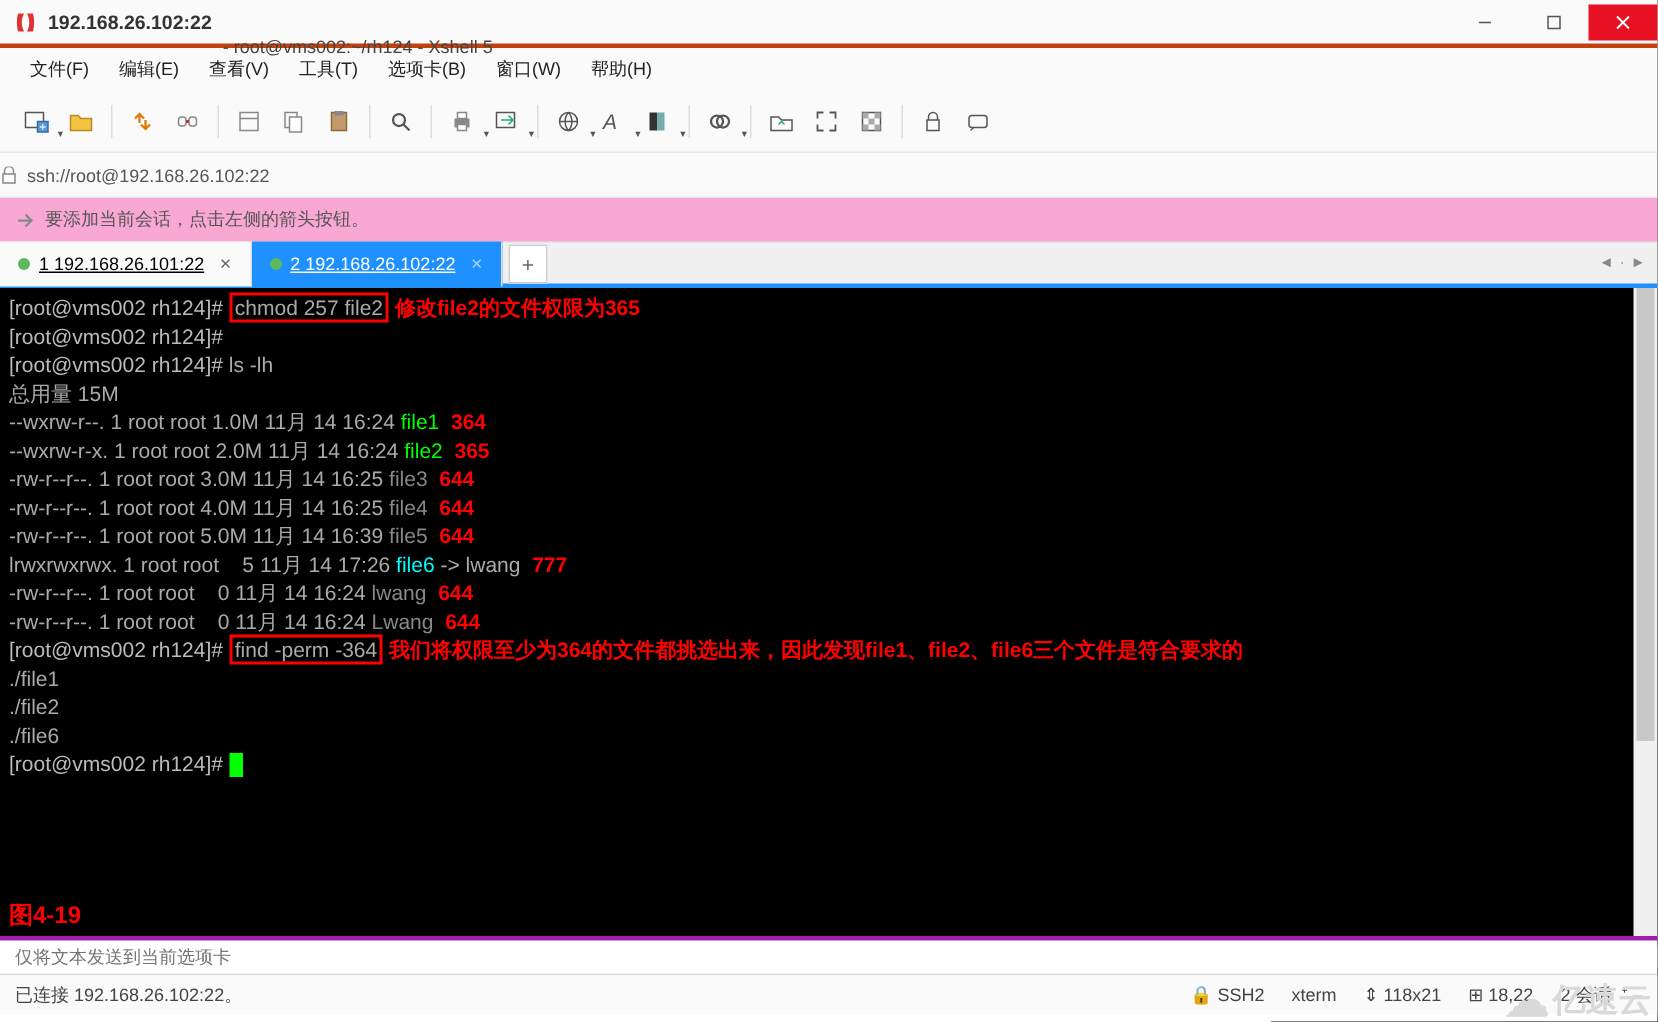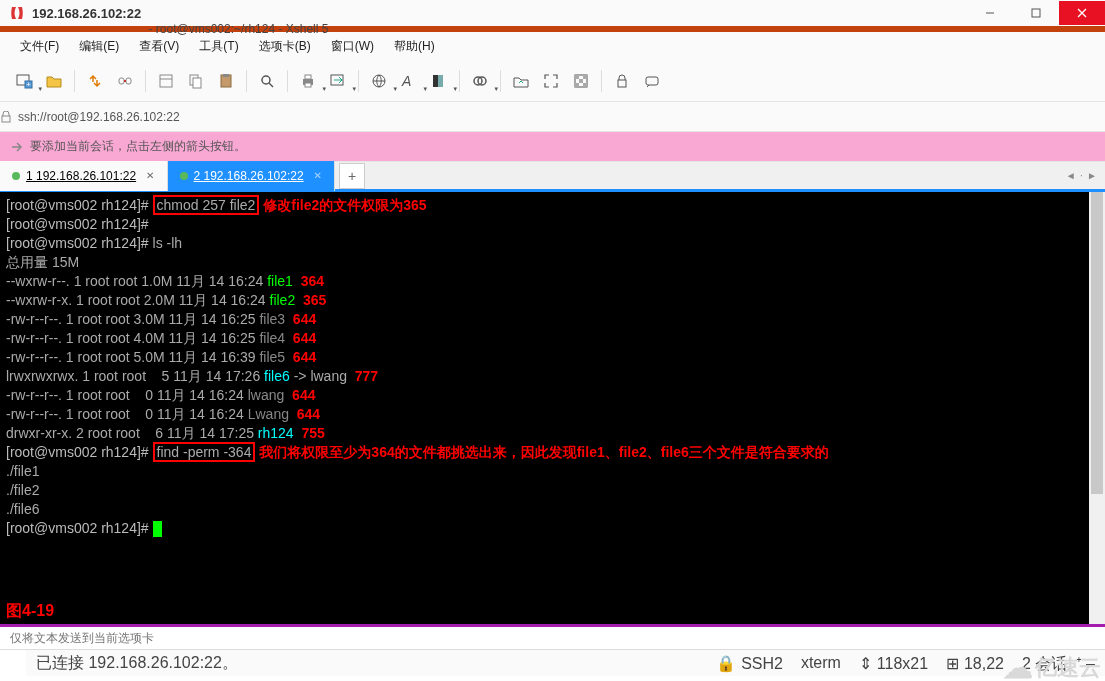--- a/index.html
+++ b/index.html
@@ -1,17 +1,17 @@
 <!DOCTYPE html>
 <html><head>
 <meta charset="utf-8">
 <style>
 * { margin:0; padding:0; box-sizing:border-box; font-family:"Microsoft YaHei",Tahoma,sans-serif; }
 body { background:#fff; width:1105px; height:681px; position:relative; overflow:hidden; }
-.titlebar { height:32px; background:#fafafa; display:flex; align-items:center; padding:0 0 0 8px; border-bottom:6px solid #c2410c;justify-content:center; }
+.titlebar { height:32px; background:#fafafa; display:flex; align-items:center; padding:0 0 0 8px; border-bottom:3px solid #c2410c;justify-content:center; }
 .titlebar .appicon { width:18px; height:18px; display:flex; align-items:center; justify-content:center; margin-right:6px; }
 .titlebar .title { font-size:13px; font-weight:bold; color:#333; }
 .titlebar .subtitle { font-size:12px; color:#444; margin-left:4px;margin-top:32px; }
 .win-controls { margin-left:auto; display:flex; }
 .win-btn { width:46px; height:24px; display:flex; align-items:center; justify-content:center; font-size:11px; color:#555; }
 .win-btn.close { background:#e81123; color:#fff; }
 .menubar { height:28px; display:flex; align-items:center; padding:0 12px; gap:4px; background:#fafafa; font-size:12px; color:#222;text-align:center; }
 .menubar .item { padding:2px 8px; }
 .toolbar { height:42px; display:flex; align-items:center; padding:0 10px; gap:2px; background:#fafafa; border-bottom:1px solid #e5e5e5; }
 .tbtn { width:28px; height:28px; display:flex; align-items:center; justify-content:center; color:#555; position:relative; }
@@ -32,21 +32,21 @@
 .terminal .scrollbar .thumb { position:absolute; top:0; left:2px; right:2px; height:70%; background:#c8c8c8; }
 .terminal .line { white-space:pre; }
 .prompt { color:#bbb; }
 .g { color:#0f0; } .c { color:#0ff; } .gr { color:#888; }
 .boxed { border:2px solid red; padding:0 2px; color:#aaa; }
 .note-red { color:#f00; font-weight:bold; }
 .cursor { display:inline-block; width:9px; height:16px; background:#0f0; vertical-align:middle; }
 .figlabel { position:absolute; left:6px; bottom:4px; color:#f00; font-weight:bold; font-size:16px; }
 .inputbar { height:26px; border-top:3px solid #a21caf; border-bottom:1px solid #ddd; display:flex; align-items:center; }
 .inputbar input { border:none; flex:1; font-size:12px; padding:0 10px; color:#888; outline:none; }
-.statusbar { height:26px; display:flex; align-items:center; font-size:16px; color:#444; padding:0 10px; background:#fafafa;margin-left:26px; }
+.statusbar { height:26px; display:flex; align-items:center; font-size:12px; color:#444; padding:0 10px; background:#fafafa; }
 .statusbar .right { margin-left:auto; display:flex; gap:18px; align-items:center;justify-content:center; }
 .watermark { position:absolute; right:4px; bottom:-4px; color:#d9d9d9; font-size:22px; font-weight:bold; display:flex; align-items:center; gap:2px; }
 .watermark .cloud { font-size:30px; }
 svg { display:block; }
 </style>
 </head>
 <body>
 
 <div class="titlebar">
   <span class="appicon">
@@ -266,21 +266,20 @@
       <div class="line"><span class="prompt">[root@vms002 rh124]#</span> ls -lh</div>
       <div class="line">总用量 15M</div>
       <div class="line">--wxrw-r--. 1 root root 1.0M 11月 14 16:24 <span class="g">file1</span>  <span class="note-red">364</span></div>
       <div class="line">--wxrw-r-x. 1 root root 2.0M 11月 14 16:24 <span class="g">file2</span>  <span class="note-red">365</span></div>
       <div class="line">-rw-r--r--. 1 root root 3.0M 11月 14 16:25 <span class="gr">file3</span>  <span class="note-red">644</span></div>
       <div class="line">-rw-r--r--. 1 root root 4.0M 11月 14 16:25 <span class="gr">file4</span>  <span class="note-red">644</span></div>
       <div class="line">-rw-r--r--. 1 root root 5.0M 11月 14 16:39 <span class="gr">file5</span>  <span class="note-red">644</span></div>
       <div class="line">lrwxrwxrwx. 1 root root    5 11月 14 17:26 <span class="c">file6</span> -&gt; lwang  <span class="note-red">777</span></div>
       <div class="line">-rw-r--r--. 1 root root    0 11月 14 16:24 <span class="gr">lwang</span>  <span class="note-red">644</span></div>
       <div class="line">-rw-r--r--. 1 root root    0 11月 14 16:24 <span class="gr">Lwang</span>  <span class="note-red">644</span></div>
-      <div class="line">drwxr-xr-x. 2 root root    6 11月 14 17:25 <span class="c">rh124</span>  <span class="note-red">755</span></div>
       <div class="line"><span class="prompt">[root@vms002 rh124]#</span> <span class="boxed">find -perm -364</span> <span class="note-red">我们将权限至少为364的文件都挑选出来，因此发现file1、file2、file6三个文件是符合要求的</span></div>
       <div class="line">./file1</div>
       <div class="line">./file2</div>
       <div class="line">./file6</div>
       <div class="line"><span class="prompt">[root@vms002 rh124]#</span> <span class="cursor"></span></div>
     </div>
   <span class="figlabel">图4-19</span>
   <div class="scrollbar">
       <div class="thumb"></div>
     </div>

